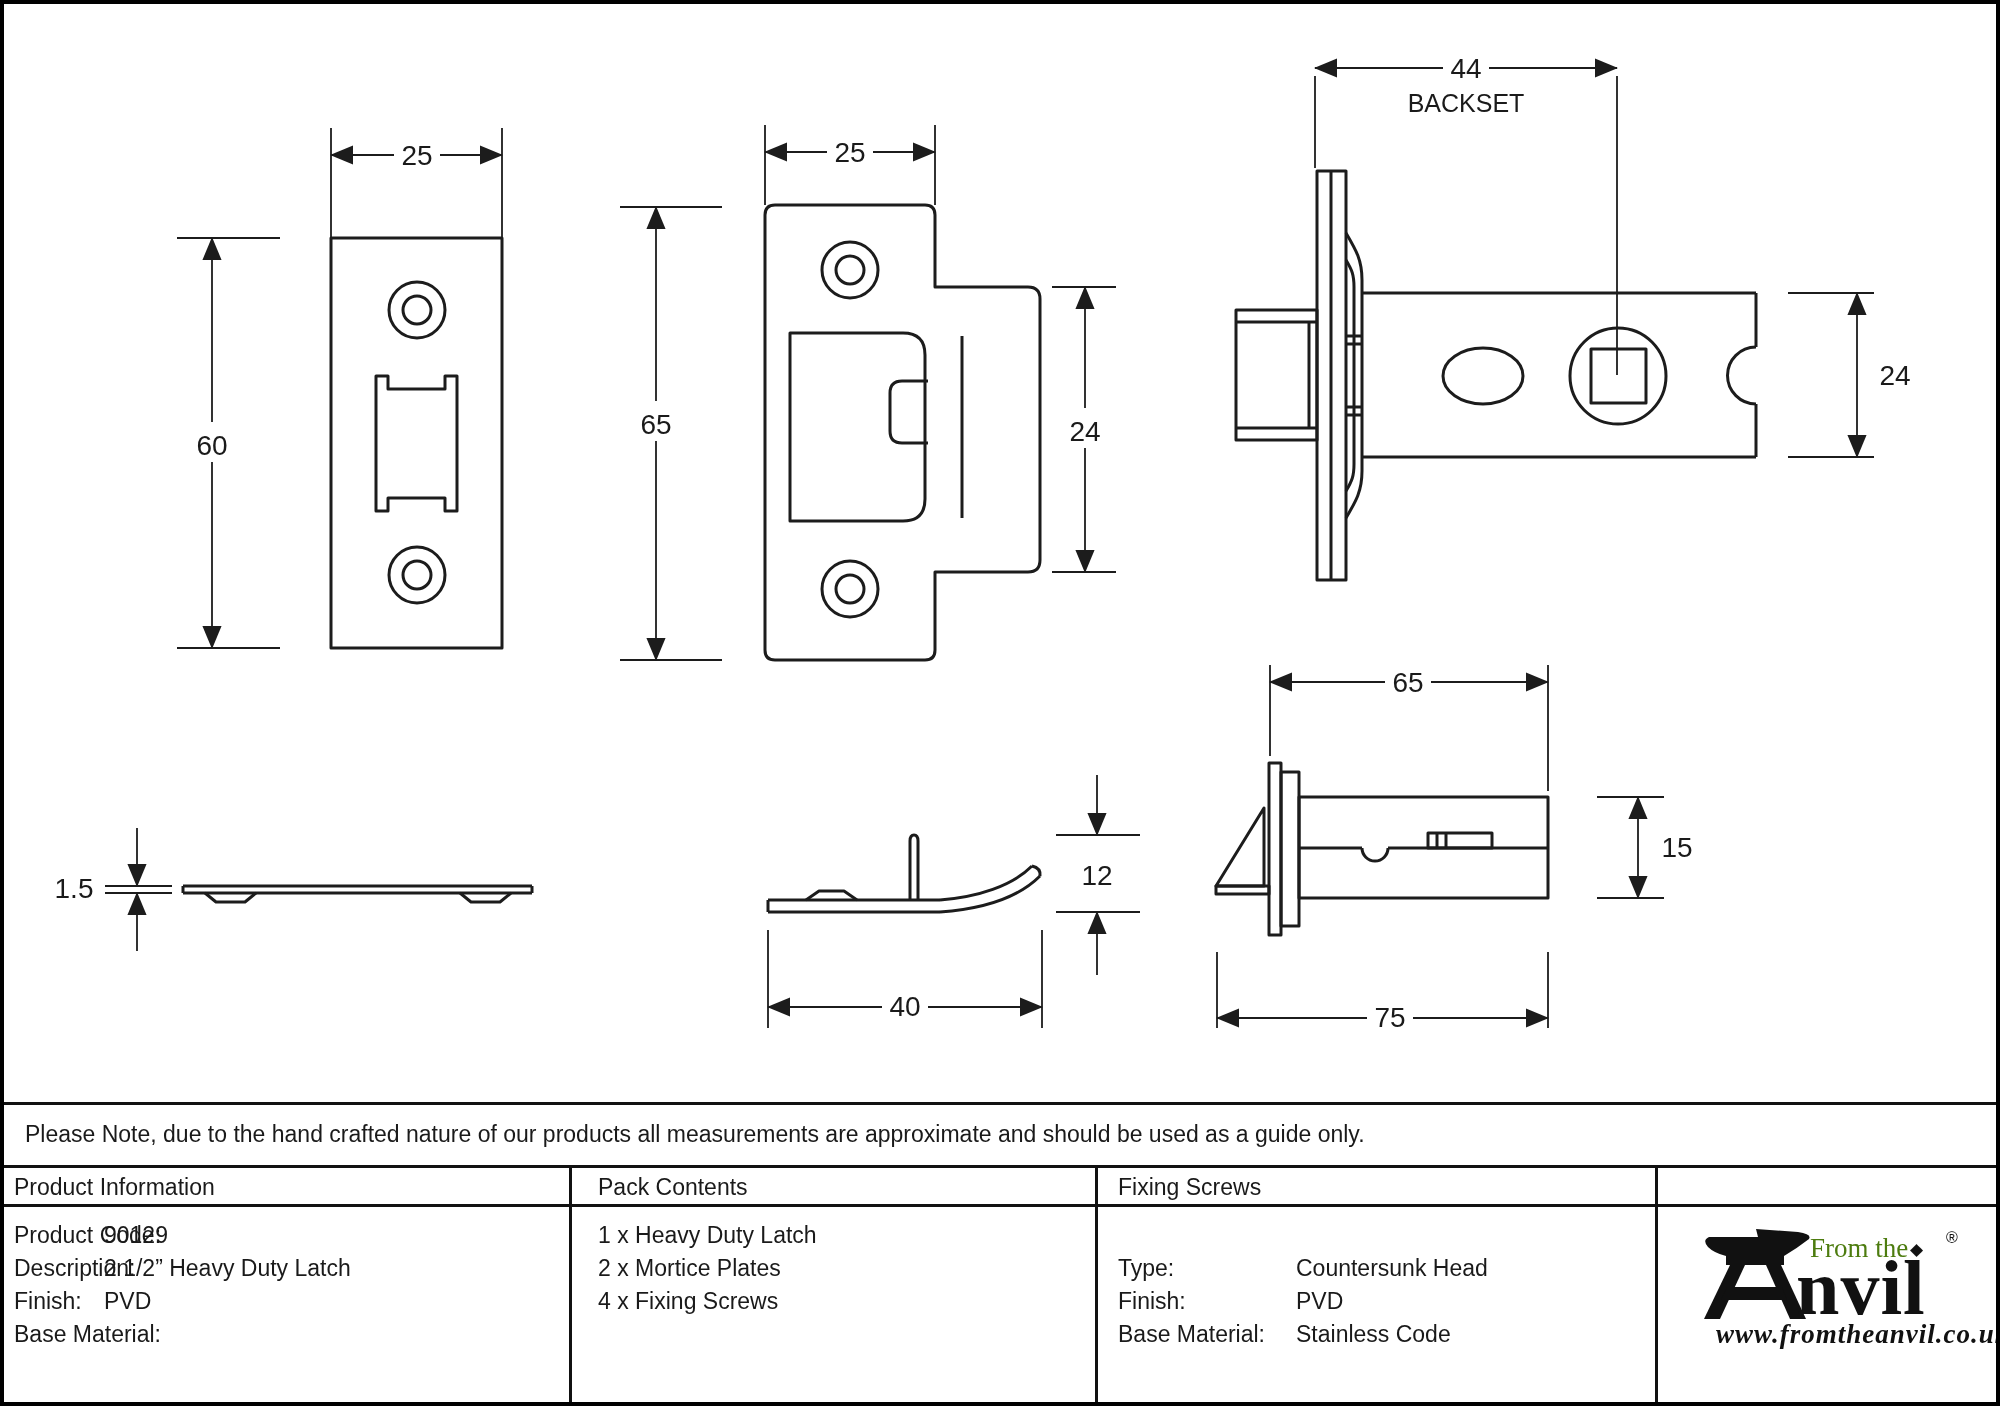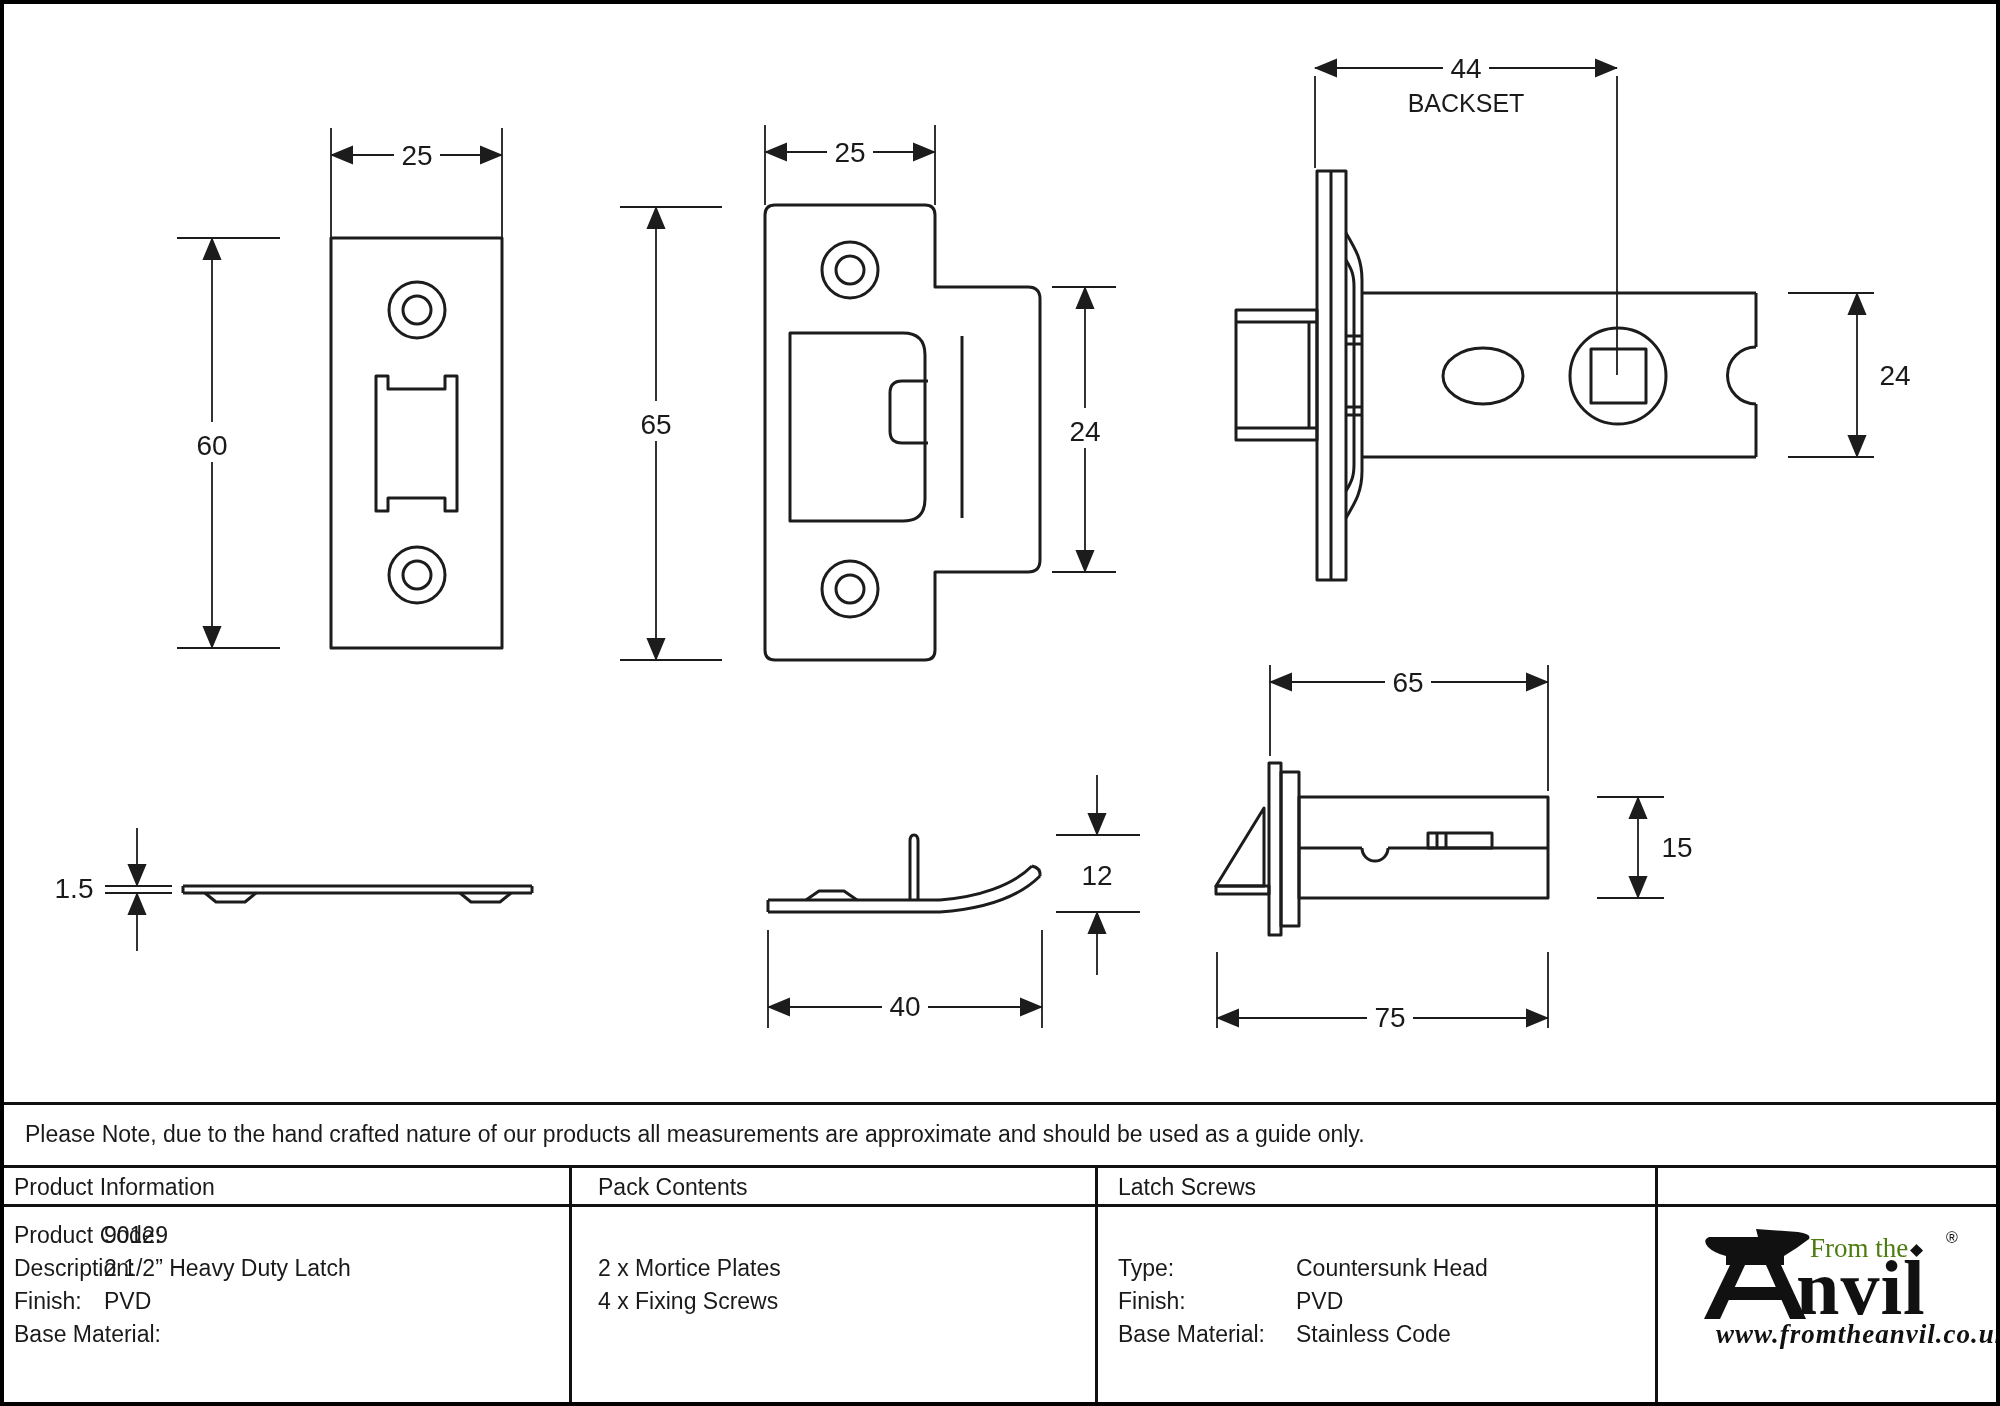--- a/index.html
+++ b/index.html
@@ -175,41 +175,44 @@
   </div>
 
   
   <div class="hdr-row"></div>
   <div class="vline" style="left:565px"></div>
   <div class="vline" style="left:1091px"></div>
   <div class="vline" style="left:1651px"></div>
 
   <div class="cell-title" style="left:10px">Product Information</div>
   <div class="cell-title" style="left:594px">Pack Contents</div>
-  <div class="cell-title" style="left:1114px">Latch Screws</div>
+  <div class="cell-title" style="left:1114px">Fixing Screws</div>
 
   
   <div class="trow" style="left:10px;top:1218px;width:540px">
     <span class="lab">Product Code:</span>
     <span class="val" style="left:90px">90129</span>
   </div>
   <div class="trow" style="left:10px;top:1251px;width:540px">
     <span class="lab">Description:</span>
     <span class="val" style="left:90px">2 1/2” Heavy Duty Latch</span>
   </div>
   <div class="trow" style="left:10px;top:1284px;width:540px">
     <span class="lab">Finish:</span>
     <span class="val" style="left:90px">PVD</span>
   </div>
   <div class="trow" style="left:10px;top:1317px;width:540px">
     <span class="lab">Base Material:</span>
     <span class="val" style="left:90px"></span>
   </div>
 
   
+  <div class="trow" style="left:594px;top:1218px;width:480px">
+    <span class="lab">1 x Heavy Duty Latch</span>
+  </div>
   <div class="trow" style="left:594px;top:1251px;width:480px">
     <span class="lab">2 x Mortice Plates</span>
   </div>
   <div class="trow" style="left:594px;top:1284px;width:480px">
     <span class="lab">4 x Fixing Screws</span>
   </div>
 
   
   <div class="trow" style="left:1114px;top:1251px;width:530px">
     <span class="lab">Type:</span>

